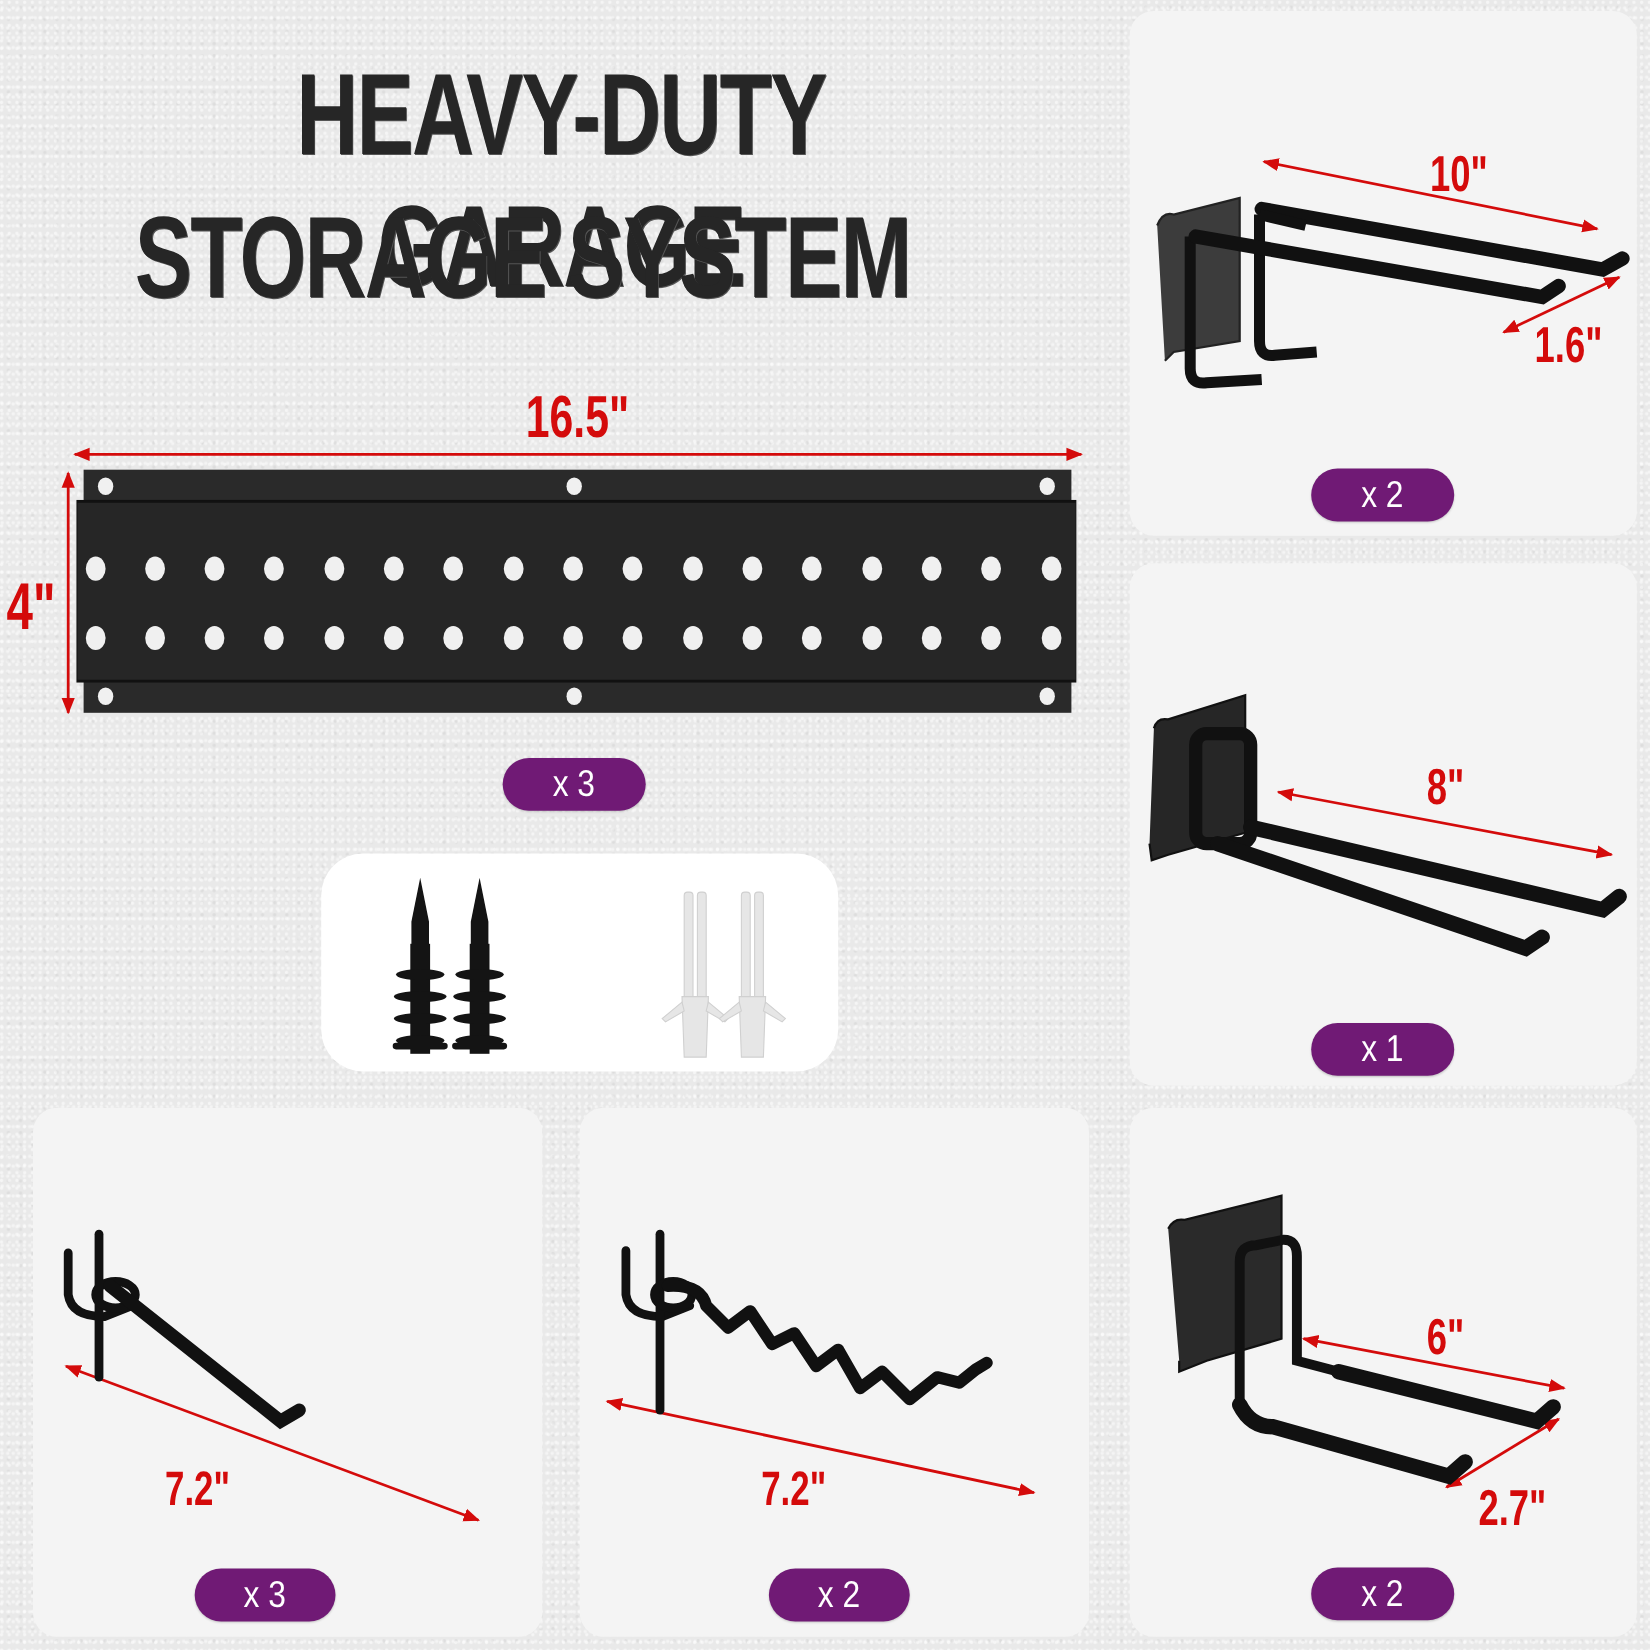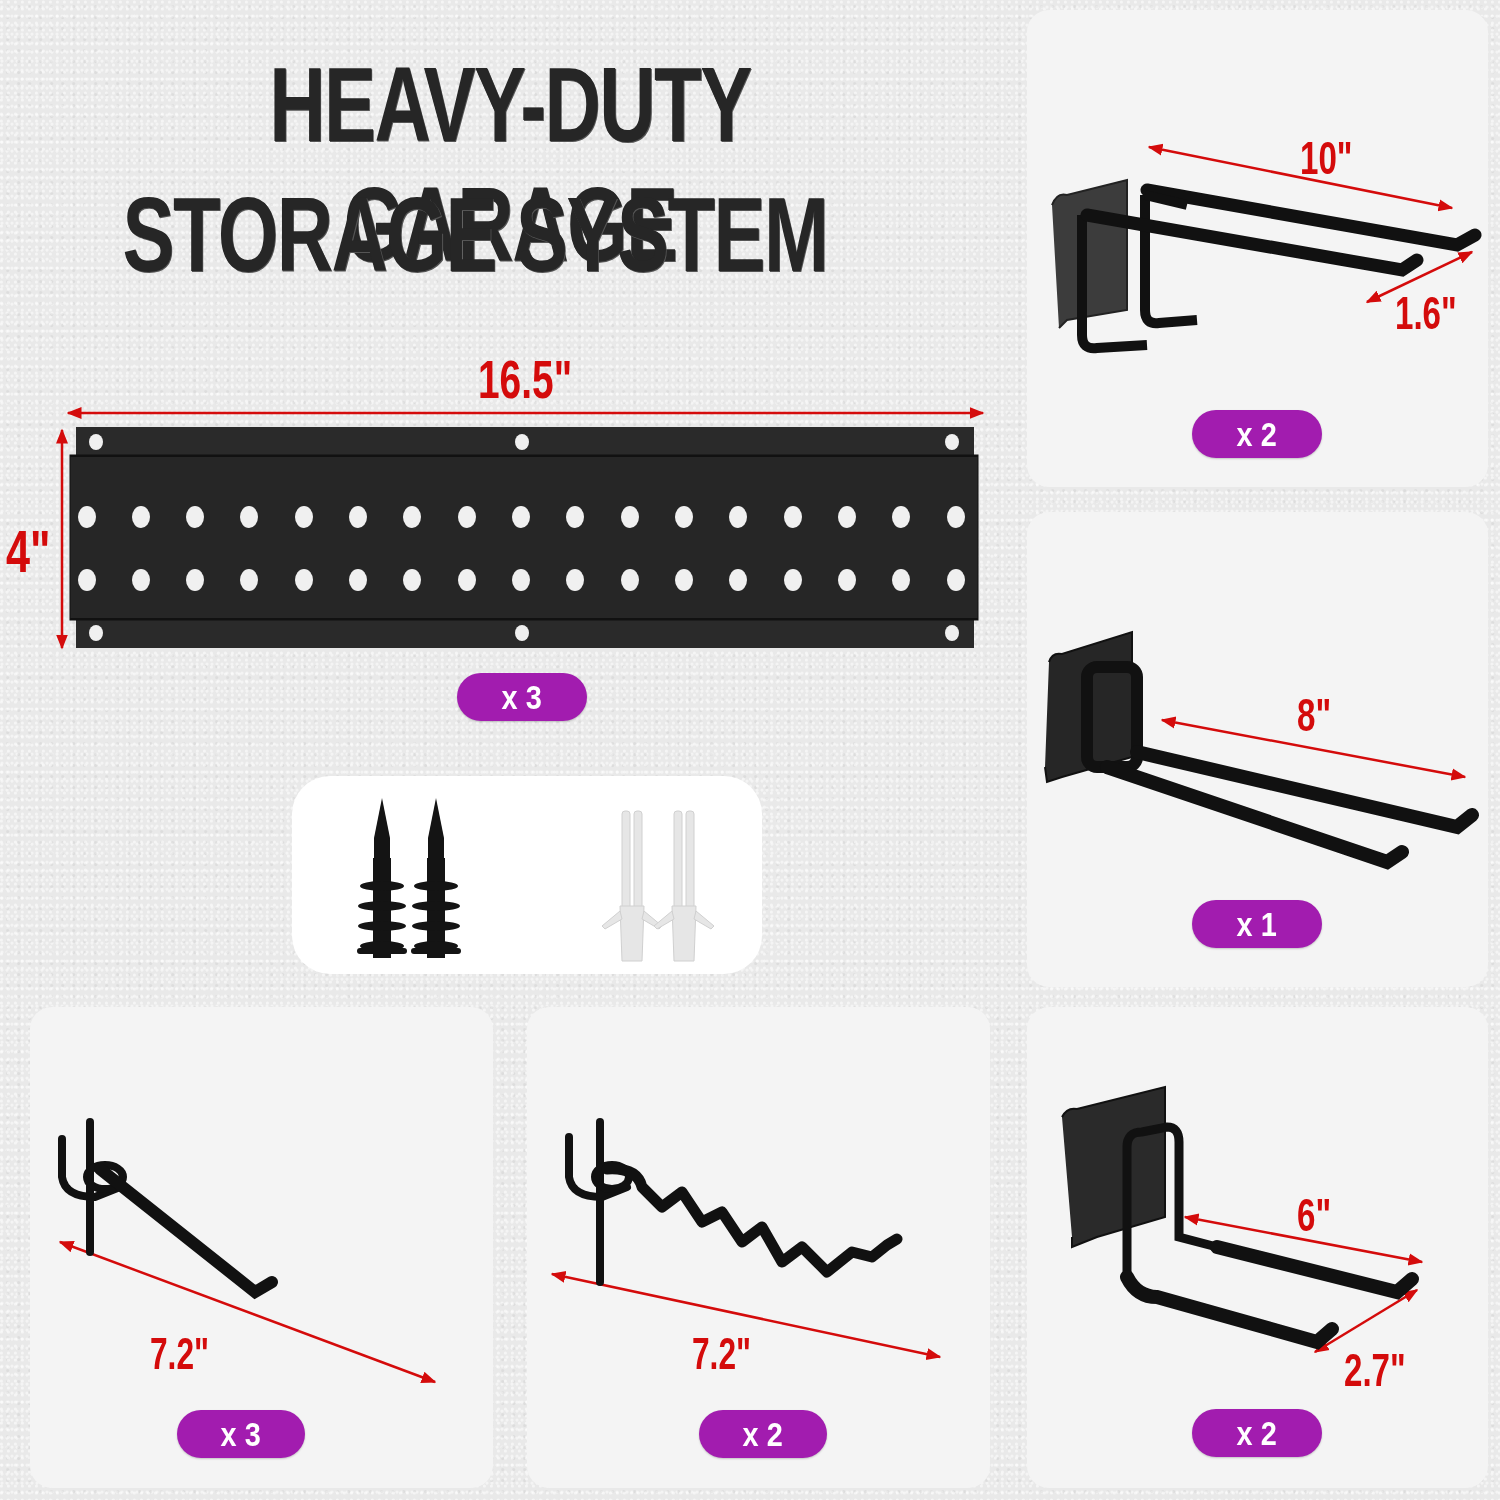--- a/index.html
+++ b/index.html
@@ -26,24 +26,25 @@
     position: absolute; color: #d40b0b; font-weight: 700;
     font-family: "Liberation Sans", sans-serif;
     transform: scaleX(0.72); transform-origin: left top;
     line-height: 1;
   }
   .panel {
     position: absolute; background: #f4f4f4; border-radius: 22px;
   }
   .panel.white { background: #ffffff; border-radius: 38px; }
   .badge {
-    position: absolute; background: #a21caf; color: #fff; border-radius: 26px;
-    font-weight: 700; font-size: 34px; text-align: center;
+    position: absolute; background: #701a75; color: #fff; border-radius: 26px;
+    font-weight: 400; font-size: 34px; text-align: center;
     width: 130px; height: 48px; line-height: 48px;
     box-shadow: 0 1px 2px rgba(0,0,0,0.2);
+    margin-top: 16px;
   }
   .badge span { display: inline-block; transform: scaleX(0.85); }
   svg { position: absolute; overflow: visible; }
 </style>
 </head>
 <body>
 
 <div class="title l1">HEAVY-DUTY GARAGE</div>
 <div class="title l2">STORAGE SYSTEM</div>
 
@@ -185,21 +186,21 @@
       <marker id="ah3" viewBox="0 0 10 10" refX="9" refY="5" markerWidth="6" markerHeight="6" orient="auto-start-reverse">
         <path d="M0,1 L10,5 L0,9 z" fill="#d40b0b"></path>
       </marker>
     </defs>
     <line x1="135" y1="208" x2="438" y2="265" stroke="#d40b0b" stroke-width="2.5" marker-start="url(#ah3)" marker-end="url(#ah3)"></line>
     <path d="M22,150 Q25,140 35,142 L105,120 L105,245 L35,265 L20,270 L18,255" fill="#262626" stroke="#111" stroke-width="2"></path>
     <rect x="60" y="155" width="50" height="100" rx="10" fill="none" stroke="#111" stroke-width="12"></rect>
     <path d="M80,255 L360,350 L375,340" fill="none" stroke="#111" stroke-width="14" stroke-linecap="round"></path>
     <path d="M110,240 L430,315 L445,303" fill="none" stroke="#111" stroke-width="14" stroke-linecap="round"></path>
   </svg>
-  <div class="badge" style="left:165px; top:388px;"><span>x 1</span></div>
+  <div class="badge" style="left:165px; top:402px;"><span>x 1</span></div>
 </div>
 
 <div class="panel" style="left:1027px; top:1007px; width:461px; height:481px;">
   <div class="dim" style="left:270px; top:185px; font-size:46px;">6"</div>
   <div class="dim" style="left:317px; top:340px; font-size:46px;">2.7"</div>
   <svg style="left:0; top:0;" width="461" height="481">
     <defs>
       <marker id="ah4" viewBox="0 0 10 10" refX="9" refY="5" markerWidth="6" markerHeight="6" orient="auto-start-reverse">
         <path d="M0,1 L10,5 L0,9 z" fill="#d40b0b"></path>
       </marker>

